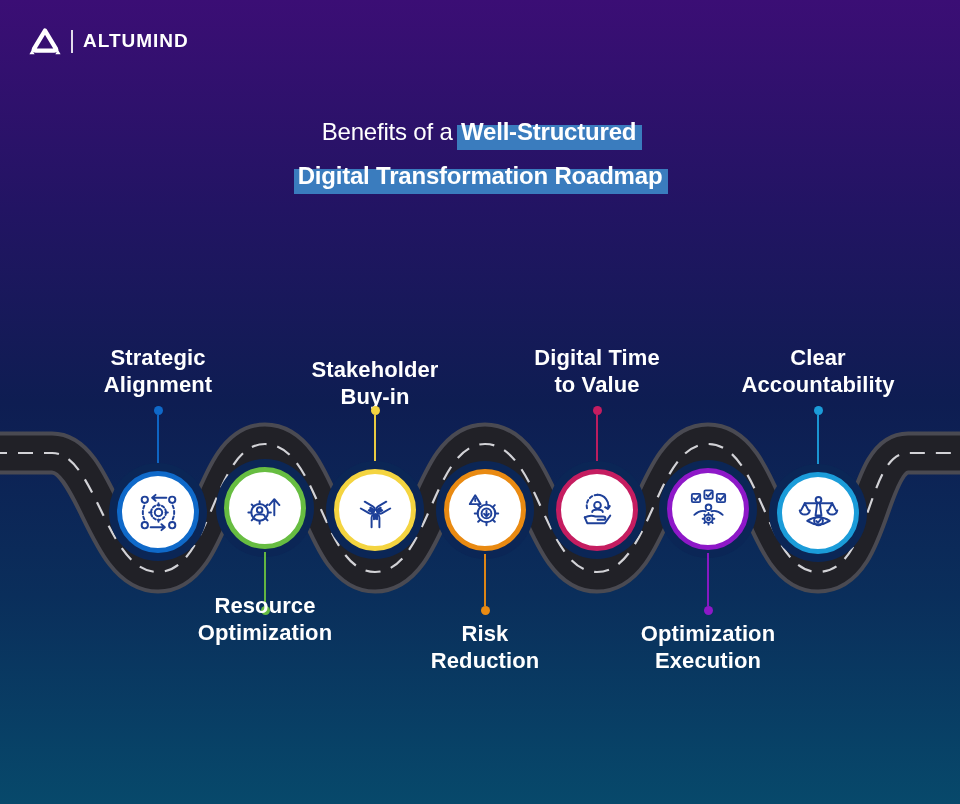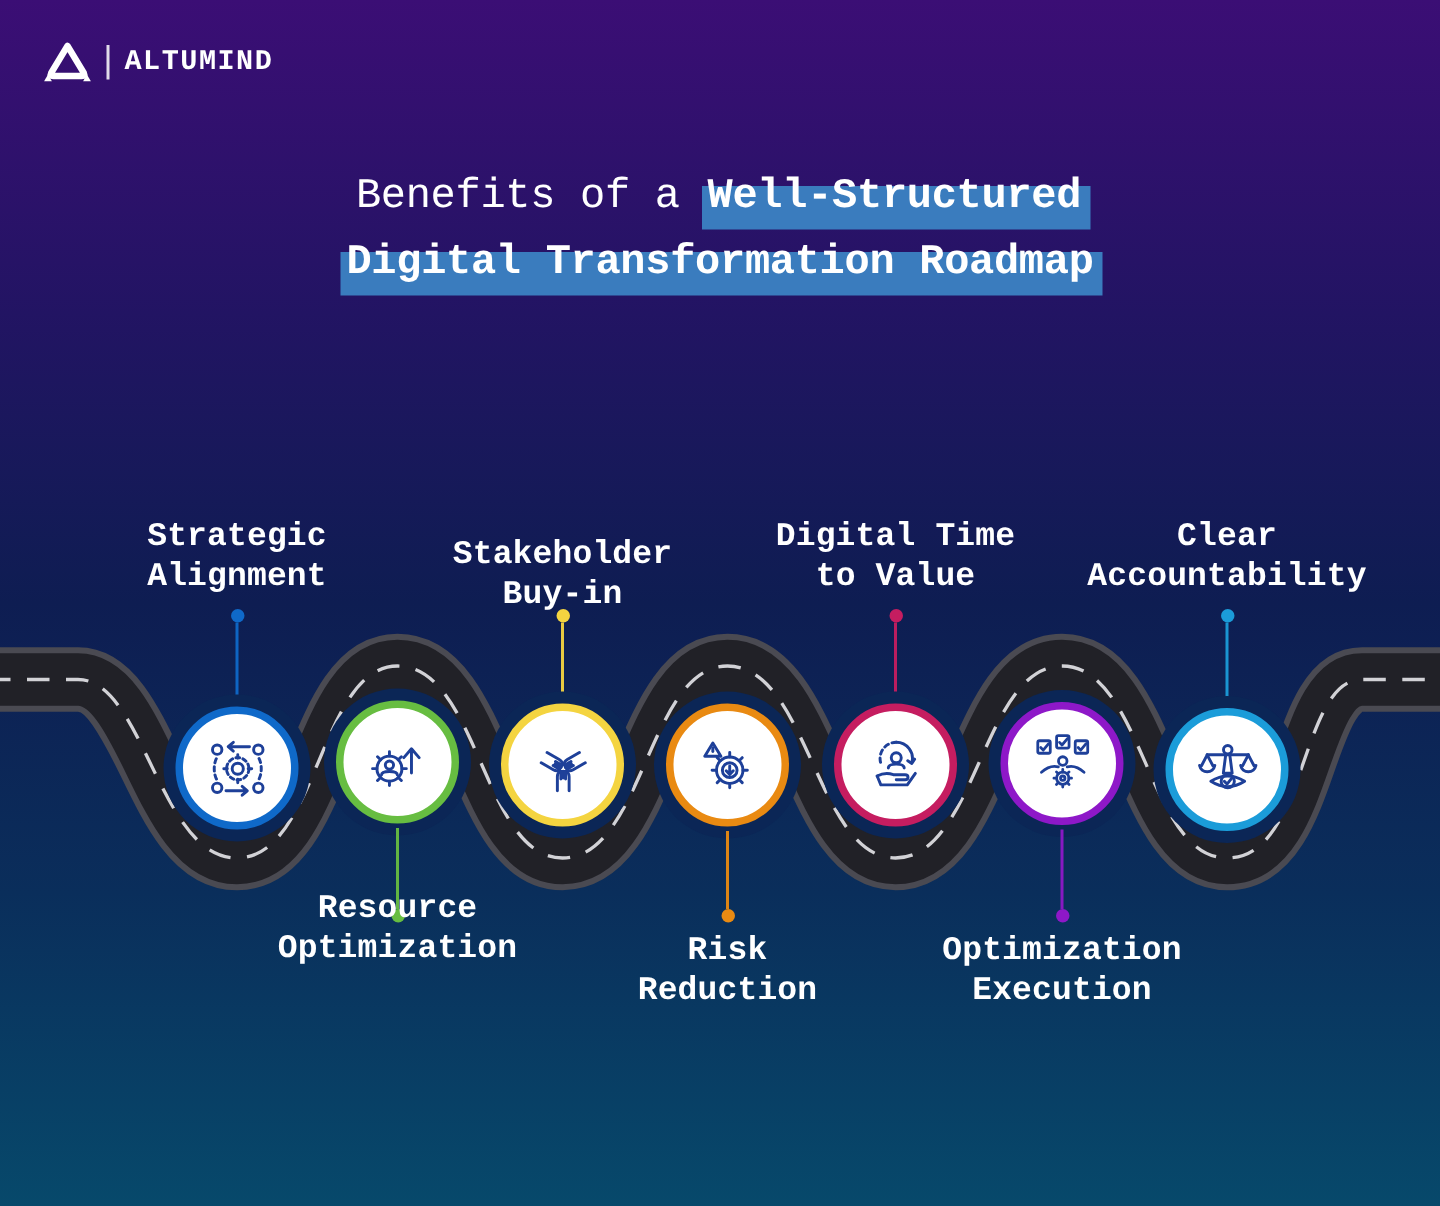--- a/index.html
+++ b/index.html
@@ -1,29 +1,29 @@
 <!DOCTYPE html>
 <html><head>
 <meta charset="utf-8">
 <style>
   html,body { margin:0; padding:0; }
   .stage {
     position:relative; width:960px; height:804px; overflow:hidden;
-    font-family:Liberation Mono, monospace;
+    font-family:Liberation Sans, sans-serif;
     background:linear-gradient(180deg, var(--bg0,#3B0E75) 0%, var(--bg1,#221463) 26%,
                var(--bg2,#0E1D52) 50%, var(--bg3,#0A2E5B) 74%, var(--bg4,#07496B) 100%);
   }
   
   .brand { position:absolute; top:26px; left:28px; display:flex; align-items:center; color:#fff; }
   .brand svg { display:block; }
   .brand-sep { width:2px; height:23px; background:rgba(255,255,255,.85); margin:0 10px 0 9px; }
   .brand-name { font-size:19px; font-weight:700; letter-spacing:1px; }
   
   .title { position:absolute; top:110px; left:0; width:100%; text-align:center; color:#fff; }
-  .title-line { font-size:28px; line-height:44px; letter-spacing:-0.2px; }
+  .title-line { font-size:24px; line-height:44px; letter-spacing:-0.2px; }
   .t-regular { font-weight:400; }
   .hl { position:relative; font-weight:700; isolation:isolate; padding:0 2px; }
   .hl::before { content:""; position:absolute; left:-2px; right:-4px; top:0.30em; bottom:-0.22em;
                 background:var(--hl,#3A7CBE); z-index:-1; }
   
   .road-svg { position:absolute; left:0; top:0; }
   
   .circle { position:absolute; width:82px; height:82px; box-sizing:border-box; border-radius:50%;
             background:#fff; border:5px solid #999; box-shadow:0 0 0 8px var(--gap,#0B2656);
             display:flex; align-items:center; justify-content:center; }

